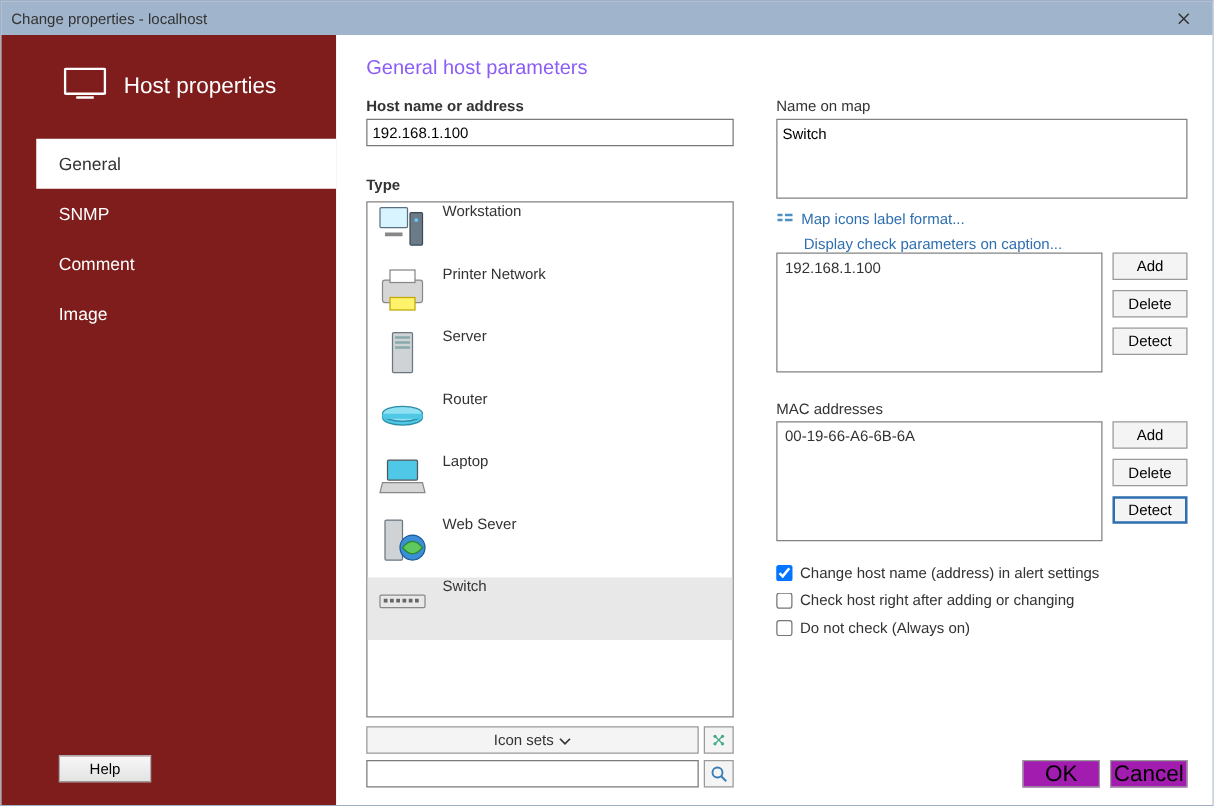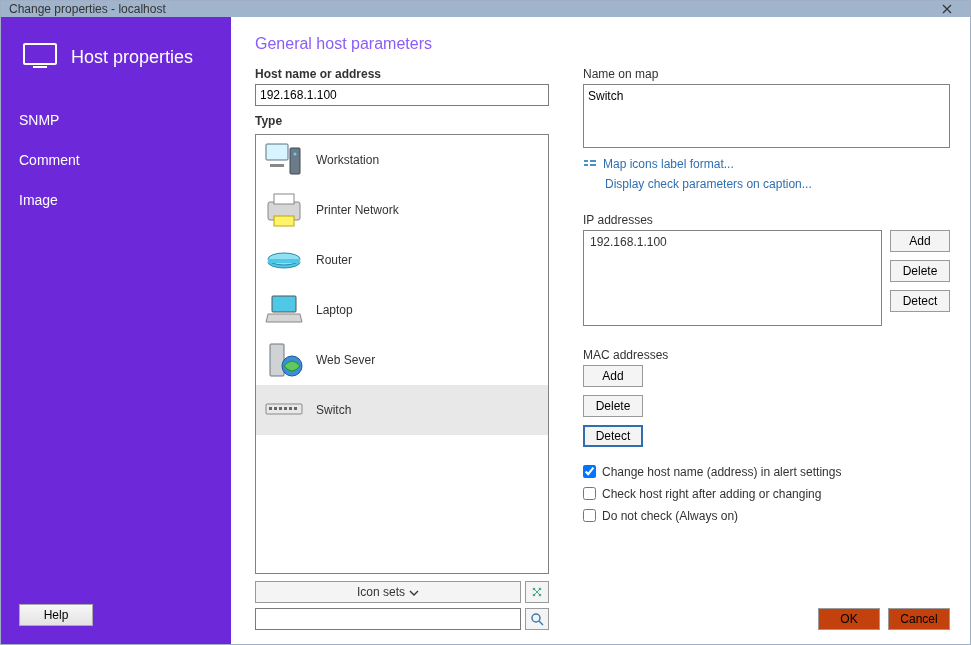--- a/index.html
+++ b/index.html
@@ -1,64 +1,64 @@
 <!DOCTYPE html>
 <html><head>
   <meta charset="utf-8">
   <style>
     * { box-sizing: border-box; margin: 0; padding: 0; }
     body { font-family: "Segoe UI", Tahoma, sans-serif; font-size: 12px; color: #333; background: #fff; }
     .window { width: 971px; height: 645px; border: 1px solid #a0afc3; display: flex; flex-direction: column; }
-    .titlebar { height: 16px; background: #a0b4cc; display: flex; align-items: center; padding: 0 8px; color: #333; }
+    .titlebar { height: 27px; background: #a0b4cc; display: flex; align-items: center; padding: 0 8px; color: #333; }
     .titlebar-title { flex: 1; font-size: 12px; }
     .close-btn { width: 30px; height: 22px; display: flex; align-items: center; justify-content: center; cursor: pointer; }
     .close-btn svg { width: 10px; height: 10px; }
     .body { flex: 1; display: flex; overflow: hidden; }
-    .sidebar { width: 230px; background: #6d28d9; color: #fff; display: flex; flex-direction: column; }
+    .sidebar { width: 268px; background: #7f1d1d; color: #fff; display: flex; flex-direction: column; padding-left: 28px; }
     .sidebar-header { display: flex; align-items: center; padding: 26px 18px 28px 22px; gap: 14px; }
     .sidebar-header-icon svg { width: 34px; height: 26px; }
     .sidebar-title { font-size: 18px; font-weight: 400; }
     .sidebar-items { display: flex; flex-direction: column; }
     .sidebar-item { padding: 12px 18px; font-size: 14px; cursor: pointer; color: #fff; }
     .sidebar-item.active { background: #fff; color: #333; }
     .sidebar-spacer { flex: 1; }
     .help-btn { margin: 18px; width: 74px; height: 22px; background: linear-gradient(#f7f7f7,#e3e3e3); border: 1px solid #aaa; cursor: pointer; font-size: 12px; }
     .main { flex: 1; background: #fff; padding: 18px 20px 14px 24px; display: flex; flex-direction: column; }
     .page-title { color: #8b5cf6; font-size: 16px; font-weight: 400; margin-bottom: 14px; }
     .columns { display: flex; gap: 34px; flex: 1; min-height: 0; }
     .col-left { width: 294px; display: flex; flex-direction: column; min-height: 0; }
     .col-right { flex: 1; display: flex; flex-direction: column; min-height: 0; }
     .field-label { font-weight: bold; font-size: 12px; margin-bottom: 3px; }
     .text-input { width: 100%; height: 22px; border: 1px solid #7a7a7a; padding: 0 4px; font-size: 12px; font-family: inherit; }
     .type-box { flex: 1; border: 1px solid #828282; margin-top: 3px; overflow-y: scroll; background: #fff; min-height: 0; }
-    .type-item { display: flex; align-items: center; height: 50px; gap: 10px; padding-left: 6px; cursor: pointer; }
+    .type-item { display: flex; align-items: flex-start; height: 50px; gap: 10px; padding-left: 6px; cursor: pointer; }
     .type-item.selected { background: #e8e8e8; }
     .type-icon { width: 44px; height: 40px; display: flex; align-items: center; justify-content: center; }
     .type-icon svg { width: 40px; height: 36px; }
     .icon-sets-row { display: flex; margin-top: 7px; gap: 4px; }
     .icon-sets-btn { flex: 1; height: 22px; border: 1px solid #9a9a9a; background: #f4f4f4; font-size: 12px; display: flex; align-items: center; justify-content: center; gap: 4px; cursor: pointer; }
     .small-sq-btn { width: 24px; height: 22px; border: 1px solid #9a9a9a; background: #f4f4f4; display: flex; align-items: center; justify-content: center; cursor: pointer; }
     .small-sq-btn svg { width: 14px; height: 14px; }
     .search-row { display: flex; margin-top: 5px; gap: 4px; }
     .search-row .text-input { flex: 1; }
     .name-on-map { width: 100%; height: 64px; border: 1px solid #828282; padding: 4px; font-size: 12px; font-family: inherit; resize: none; overflow-y: scroll; }
     .link-row { display: flex; align-items: center; gap: 6px; margin-top: 9px; }
     .link-row.indent { margin-left: 22px; margin-top: 6px; }
     .link-row svg { width: 14px; height: 14px; }
     .link-text { color: #2f6fb0; cursor: pointer; }
     .section-label { font-size: 12px; margin-top: 22px; margin-bottom: 3px; }
     .addr-row { display: flex; gap: 8px; }
     .addr-list { flex: 1; height: 96px; border: 1px solid #828282; padding: 4px 6px; font-size: 12px; }
     .addr-btns { display: flex; flex-direction: column; gap: 8px; }
     .addr-btn { width: 60px; height: 22px; border: 1px solid #9a9a9a; background: #f4f4f4; font-size: 12px; cursor: pointer; }
     .addr-btn.focused { border: 2px solid #2f6fb0; }
-    .check-row { display: flex; align-items: flex-start; gap: 6px; margin-top: 8px; }
+    .check-row { display: flex; align-items: flex-end; gap: 6px; margin-top: 8px; }
     .check-row input { width: 13px; height: 13px; }
     .footer { display: flex; justify-content: flex-end; gap: 8px; padding-top: 16px; }
-    .footer-btn { width: 62px; height: 22px; border: 1px solid #9a9a9a; background: #c2410c; font-size: 12px; cursor: pointer; }
+    .footer-btn { width: 62px; height: 22px; border: 1px solid #9a9a9a; background: #a21caf; font-size: 18px; cursor: pointer; }
     ::-webkit-scrollbar { width: 17px; }
     ::-webkit-scrollbar-track { background: #f0f0f0; }
     ::-webkit-scrollbar-thumb { background: #c7c7c7; border: 1px solid #a8a8a8; }
     ::-webkit-scrollbar-button { background: #f0f0f0; border: 1px solid #c7c7c7; height: 17px; }
     .chev { display:inline-block; }
   </style>
 </head>
 <body>
 
 <div class="window">
@@ -75,35 +75,36 @@
       <div class="sidebar-header">
         <span class="sidebar-header-icon">
           <svg viewBox="0 0 34 26">
               <rect x="1" y="1" width="32" height="20" rx="1" fill="none" stroke="#fff" stroke-width="2"></rect>
               <rect x="10" y="23" width="14" height="2" fill="#fff"></rect>
             </svg>
         </span>
         <span class="sidebar-title">Host properties</span>
       </div>
       <div class="sidebar-items">
+        <div class="sidebar-item active"><span>General</span></div>
         <div class="sidebar-item"><span>SNMP</span></div>
         <div class="sidebar-item"><span>Comment</span></div>
         <div class="sidebar-item"><span>Image</span></div>
       </div>
       <div class="sidebar-spacer"></div>
       <button class="help-btn">Help</button>
     </div>
 
     <div class="main">
       <div class="page-title">General host parameters</div>
       <div class="columns">
         <div class="col-left">
           <div class="field-label">Host name or address</div>
           <input class="text-input" value="192.168.1.100" style="">
-          <div class="field-label" style="margin-top:8px">Type</div>
+          <div class="field-label" style="margin-top:24px">Type</div>
           <div class="type-box">
             <div class="type-item">
               <span class="type-icon">
                   <svg viewBox="0 0 40 36">
                     <rect x="2" y="2" width="22" height="16" rx="1" fill="#d8f5ff" stroke="#5a7080"></rect>
                     <rect x="26" y="6" width="10" height="26" rx="1" fill="#6b7c88" stroke="#3a4a55"></rect>
                     <rect x="6" y="22" width="14" height="3" fill="#888"></rect>
                     <circle cx="31" cy="12" r="1.5" fill="#6cf"></circle>
                   </svg>
                 </span>
@@ -111,20 +112,31 @@
             </div>
             <div class="type-item">
               <span class="type-icon">
                   <svg viewBox="0 0 40 36">
                     <rect x="4" y="10" width="32" height="18" rx="2" fill="#d6d6d6" stroke="#888"></rect>
                     <rect x="10" y="2" width="20" height="10" fill="#fff" stroke="#888"></rect>
                     <rect x="10" y="24" width="20" height="10" fill="#fff36b" stroke="#c2a800"></rect>
                   </svg>
                 </span>
               <span>Printer Network</span>
+            </div>
+            <div class="type-item">
+              <span class="type-icon">
+                  <svg viewBox="0 0 40 36">
+                    <rect x="12" y="2" width="16" height="32" rx="1" fill="#cfd3d6" stroke="#6a7680"></rect>
+                    <rect x="14" y="5" width="12" height="2" fill="#8aa"></rect>
+                    <rect x="14" y="9" width="12" height="2" fill="#8aa"></rect>
+                    <rect x="14" y="13" width="12" height="2" fill="#8aa"></rect>
+                  </svg>
+                </span>
+              <span>Server</span>
             </div>
             <div class="type-item">
               <span class="type-icon">
                   <svg viewBox="0 0 40 36">
                     <ellipse cx="20" cy="20" rx="16" ry="6" fill="#4ec8e6" stroke="#2a8ca5"></ellipse>
                     <ellipse cx="20" cy="17" rx="16" ry="6" fill="#8ee0f2" stroke="#2a8ca5"></ellipse>
                     <rect x="4" y="17" width="32" height="4" fill="#4ec8e6"></rect>
                   </svg>
                 </span>
               <span>Router</span>
@@ -200,34 +212,36 @@
                 <rect x="1" y="7" width="4" height="2" fill="#4a90c2"></rect>
                 <rect x="7" y="3" width="6" height="2" fill="#4a90c2"></rect>
                 <rect x="7" y="7" width="6" height="2" fill="#4a90c2"></rect>
               </svg>
             <span class="link-text">Map icons label format...</span>
           </div>
           <div class="link-row indent">
             <span class="link-text">Display check parameters on caption...</span>
           </div>
 
-          <div class="section-label">IP addresses</div>
           <div class="addr-row">
             <div class="addr-list">
               <div>192.168.1.100</div>
             </div>
             <div class="addr-btns">
               <button class="addr-btn">Add</button>
               <button class="addr-btn">Delete</button>
               <button class="addr-btn">Detect</button>
             </div>
           </div>
 
           <div class="section-label">MAC addresses</div>
           <div class="addr-row">
+            <div class="addr-list">
+              <div>00-19-66-A6-6B-6A</div>
+            </div>
             <div class="addr-btns">
               <button class="addr-btn">Add</button>
               <button class="addr-btn">Delete</button>
               <button class="addr-btn focused">Detect</button>
             </div>
           </div>
 
           <div class="check-row" style="margin-top:18px">
             <input type="checkbox" checked="" style="">
             <span>Change host name (address) in alert settings</span>

